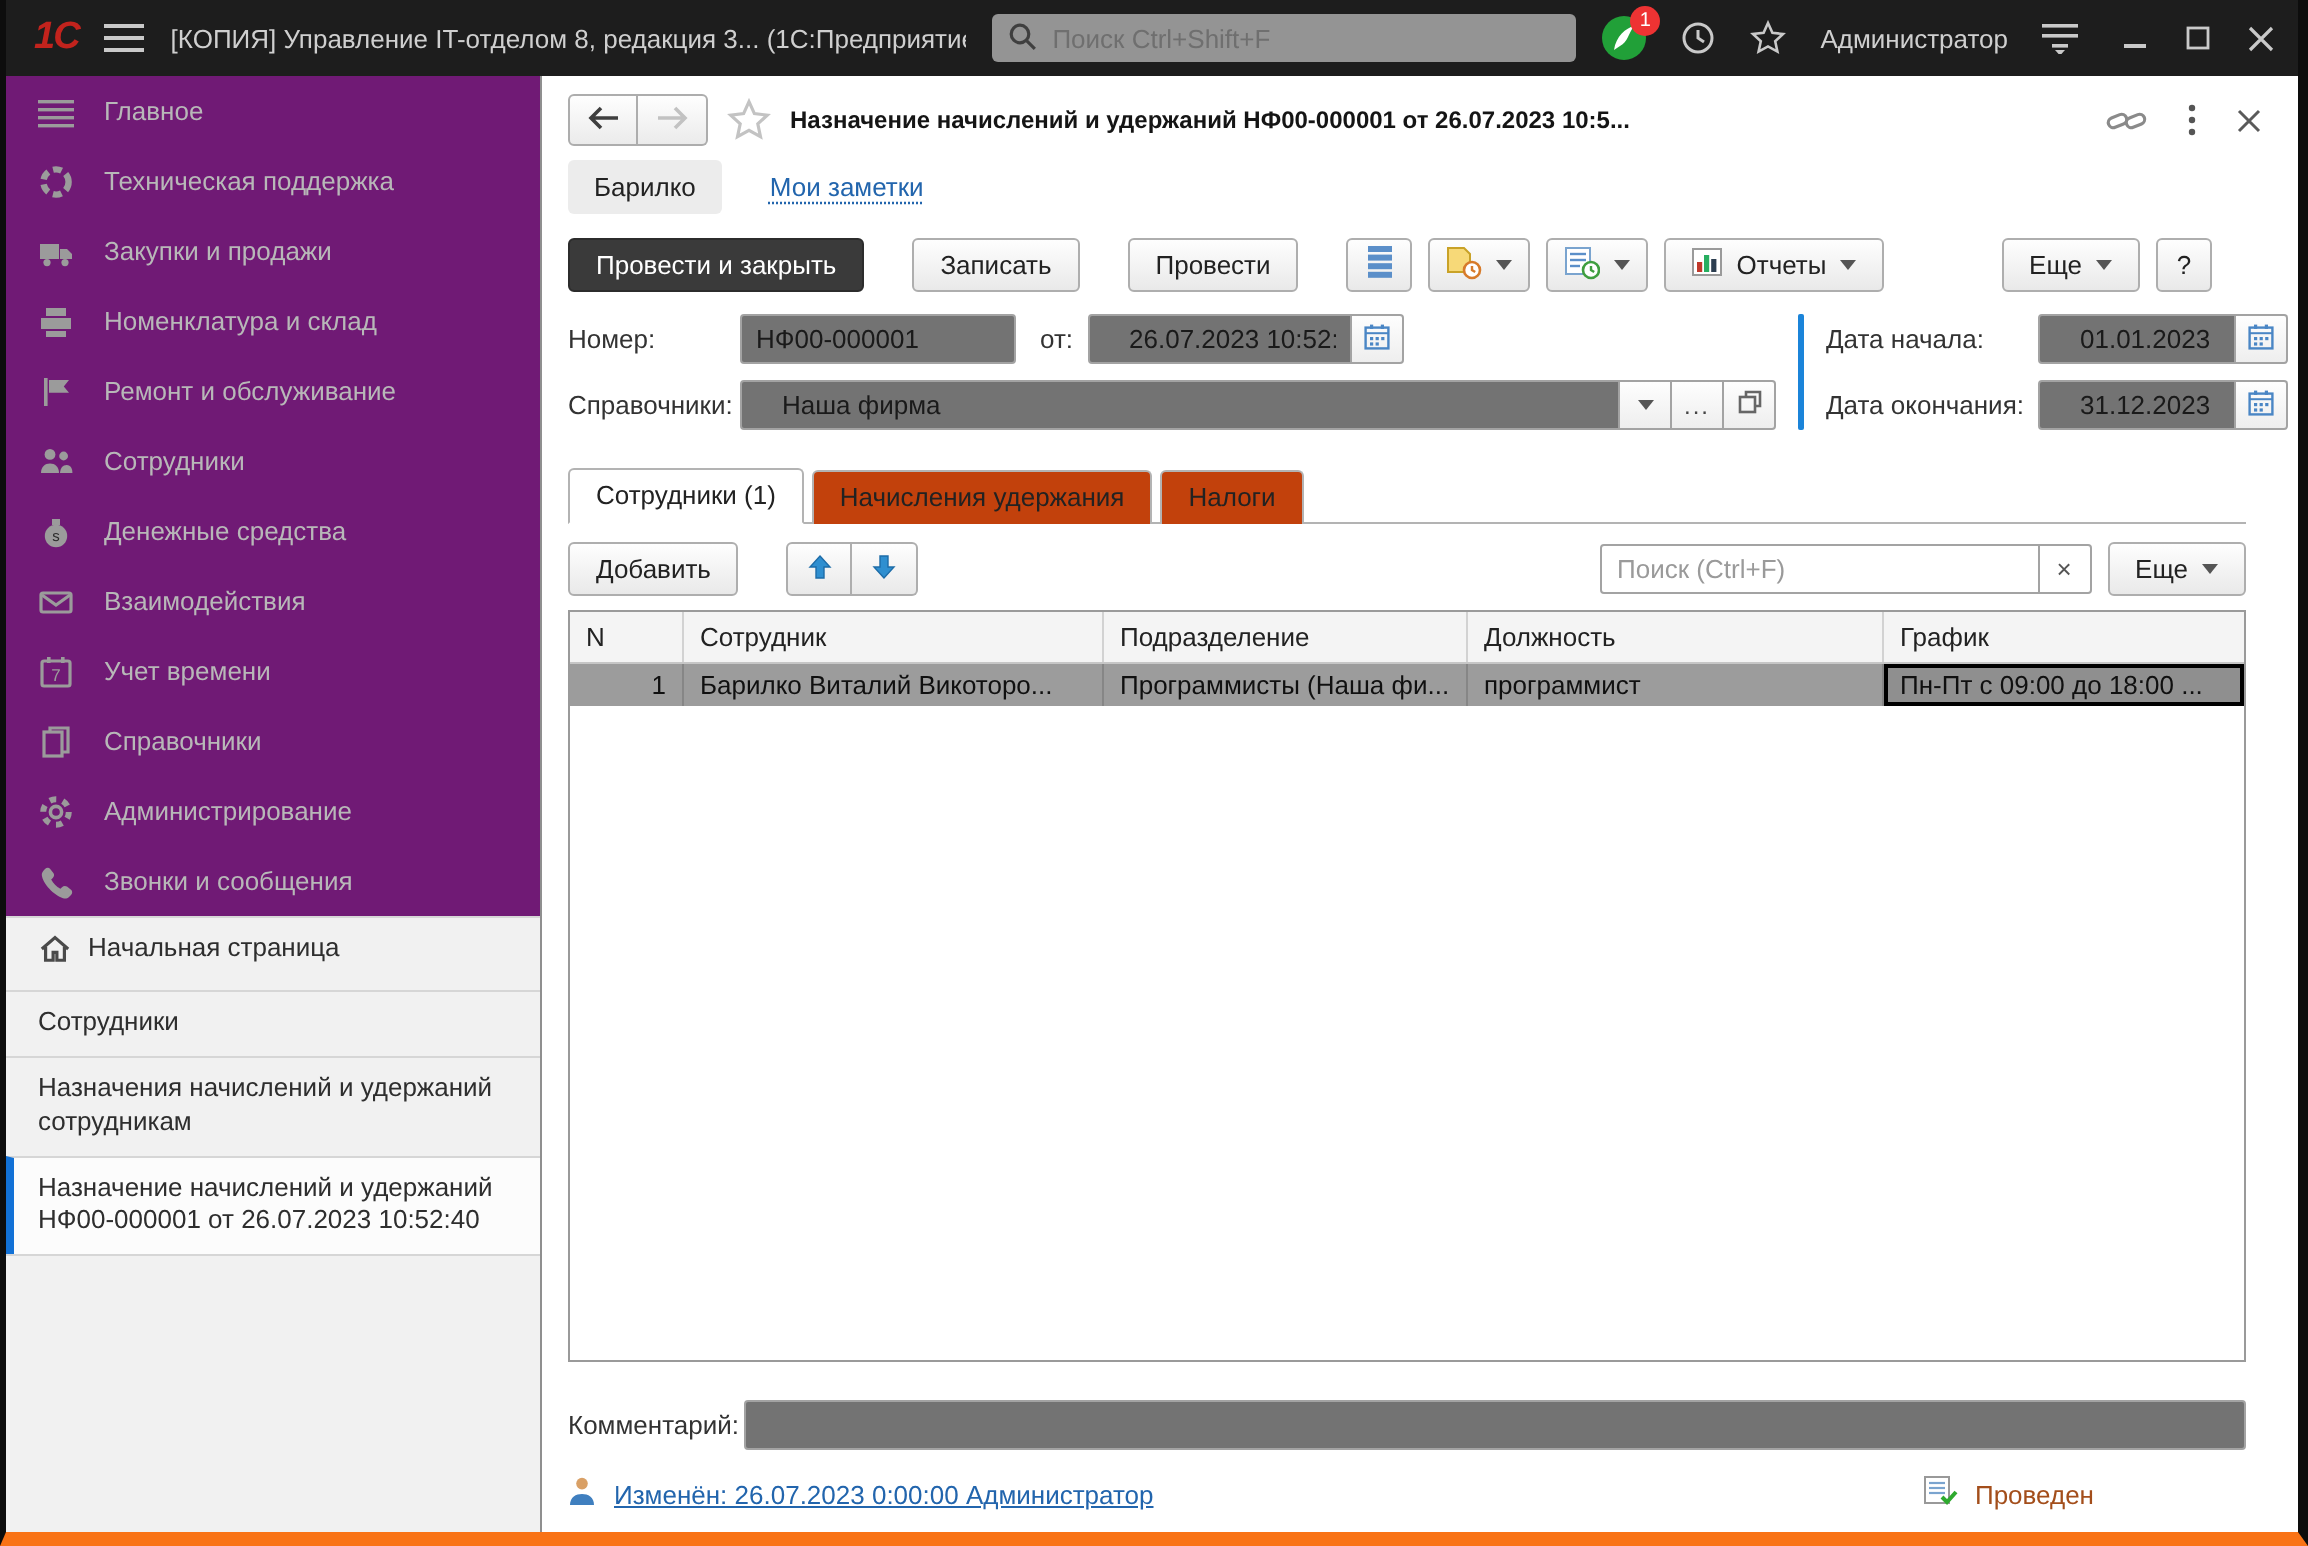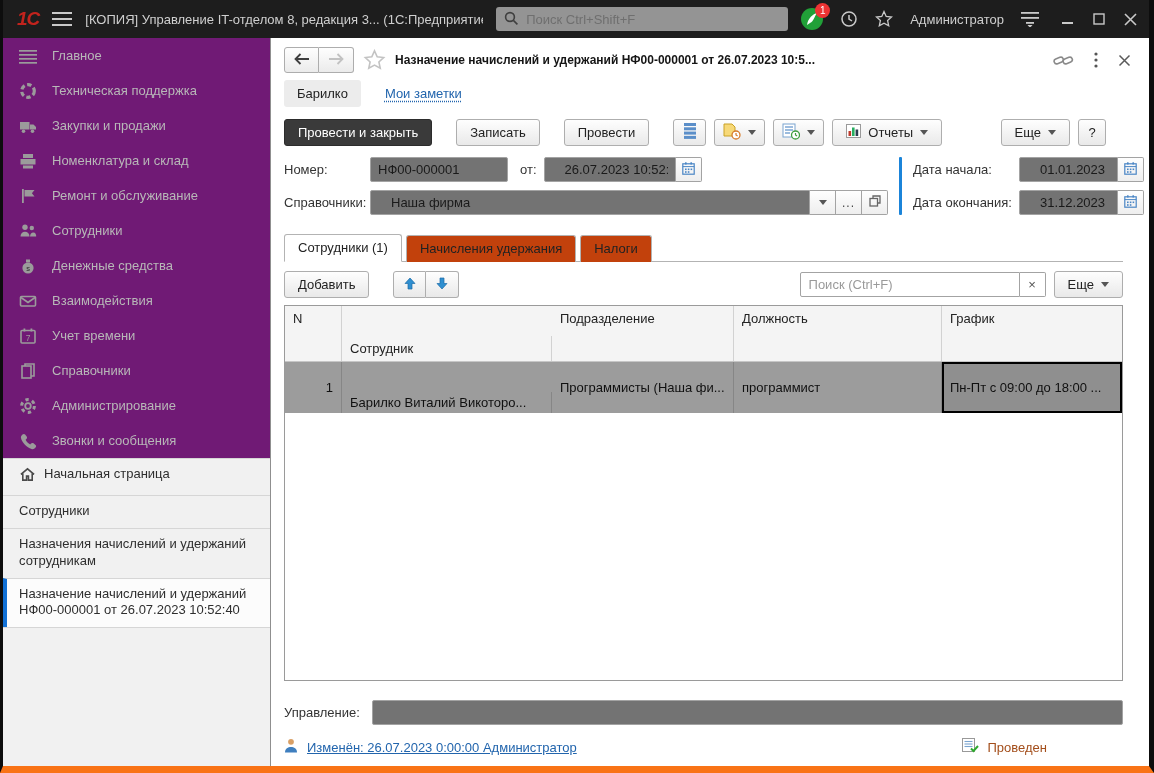--- a/index.html
+++ b/index.html
@@ -80,21 +80,21 @@
   .search-group{display:flex;width:246px;}
   .search-group input{flex:1;height:25px;border:1px solid #a3a3a3;border-radius:2px 0 0 2px;padding:0 8px;font-size:13px;font-family:inherit;outline:none;color:#333;}
   .search-group input::placeholder{color:#9a9a9a;opacity:1;}
   .clear-btn{width:26px;border:1px solid #a3a3a3;border-left:none;border-radius:0 2px 2px 0;background:#fff;color:#555;display:flex;align-items:center;justify-content:center;cursor:pointer;font-size:13px;}
   
   .grid{flex:1;margin:0 26px 0 13px;border:1px solid #9a9a9a;display:flex;flex-direction:column;min-height:120px;background:#fff;}
   .g-row{display:flex;}
   .g-head{background:#f4f4f4;border-bottom:1px solid #c6c6c6;color:#222;}
   .g-cell{padding:5px 8px;border-right:1px solid #d2d2d2;overflow:hidden;white-space:nowrap;}
   .c0{flex:0 0 57px;}
-  .c1{flex:0 0 210px;margin-top:30px;}
+  .c1{flex:0 0 210px;}
   .c2{flex:0 0 182px;}
   .c3{flex:0 0 208px;}
   .c4{flex:1;min-width:0;}
   .g-data{background:#9c9c9c;color:#101010;}
   .g-data .g-cell{padding:3px 8px;border-right:1px solid #868686;display:flex;align-items:center;}
   .cell-num{justify-content:flex-end;}
   .cell-focus{border:2px solid #000 !important;background:#8f8f8f;padding:1px 6px !important;}
   .g-empty{flex:1;background:#fff;}
   
   .comment-row{display:flex;align-items:center;margin:19px 26px 0 13px;}
@@ -584,21 +584,21 @@
           <span class="g-cell c0 cell-num">1</span>
           <span class="g-cell c1">Барилко Виталий Викоторо...</span>
           <span class="g-cell c2">Программисты (Наша фи...</span>
           <span class="g-cell c3">программист</span>
           <span class="g-cell c4 cell-focus">Пн-Пт с 09:00 до 18:00 ...</span>
         </div>
         <div class="g-empty"></div>
       </div>
 
       <div class="comment-row">
-        <span class="lbl">Управление:</span>
+        <span class="lbl">Комментарий:</span>
         <input class="inp" style="">
       </div>
 
       <div class="footer-row">
         <span><svg width="14" height="15" viewBox="0 0 14 15">
               <circle cx="7" cy="3.8" r="2.9" fill="#d9a066"></circle>
               <path d="M1 14.5 C1 10.5 4 9 7 9 s6 1.5 6 5.5 Z" fill="#3f7fbf"></path>
             </svg></span>
         <span class="mod-link">Изменён: 26.07.2023 0:00:00 Администратор</span>
         <div class="status-group">

